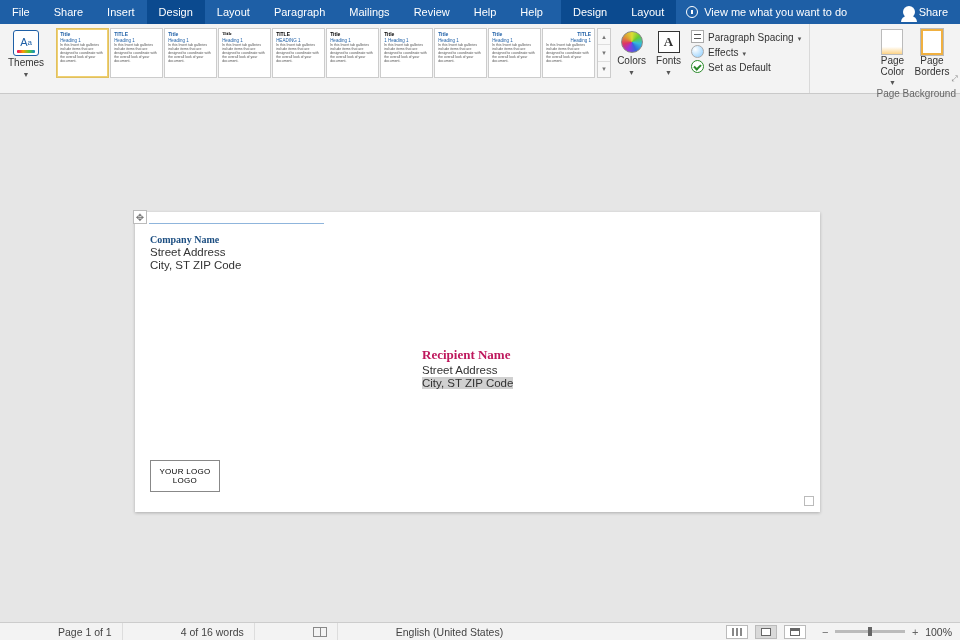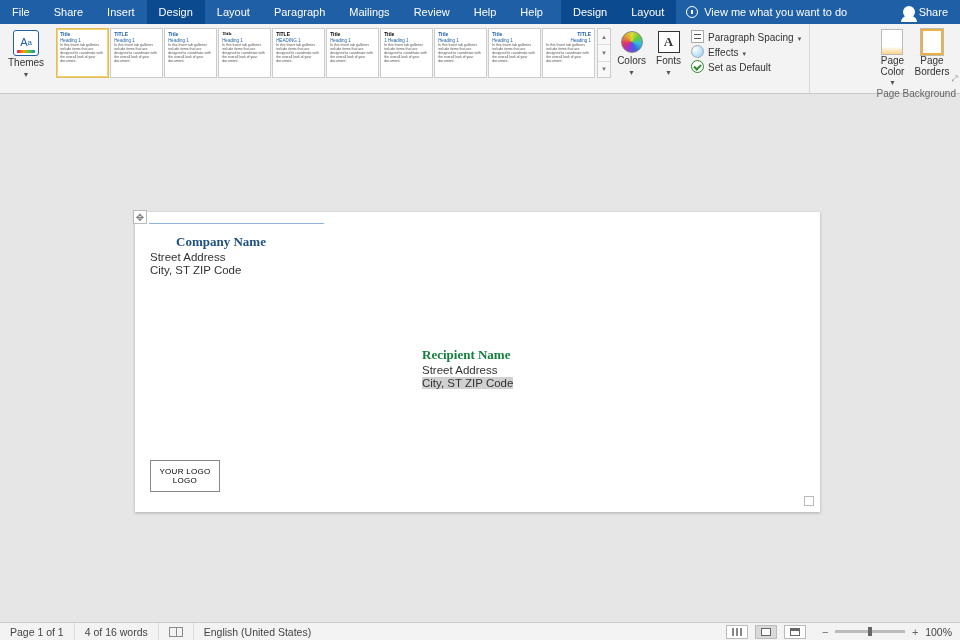--- a/index.html
+++ b/index.html
@@ -61,32 +61,32 @@
   .pb-ico { width:22px; height:26px; background:#fff; border:2px solid #f0b040; box-shadow:0 0 0 1px #bbb; }
 
   .collapse { position:absolute; right:2px; top:50px; font-size:8px; color:#888; }
 
   
   .canvas { position:absolute; left:0; right:0; top:94px; bottom:18px; overflow:auto; }
   .page { position:absolute; left:135px; top:118px; width:685px; height:300px; background:#fff; box-shadow:0 1px 3px rgba(0,0,0,.25); }
   .handle { position:absolute; left:-2px; top:-2px; width:14px; height:14px; border:1px solid #bbb; background:#fff; display:flex; align-items:center; justify-content:center; font-size:10px; color:#777; }
   .sel-line { position:absolute; top:11px; left:14px; width:175px; border-top:1px solid #8fb5dc; }
   .sender { position:absolute; left:15px; top:22px; font-size:12px; color:#1d4f82; }
-  .sender .h { font-family:"Times New Roman",serif; font-weight:bold; font-size:13px;margin-left:26px; }
+  .sender .h { font-family:"Times New Roman",serif; font-weight:bold; font-size:10px; }
   .sender .line { color:#333; font-size:11.5px; margin-top:1px; }
   .recip { position:absolute; left:287px; top:135px; font-size:12px; }
-  .recip .h { font-family:"Times New Roman",serif; font-weight:bold; font-size:13px; color:#15803d; }
+  .recip .h { font-family:"Times New Roman",serif; font-weight:bold; font-size:13px; color:#be185d; }
   .recip .line { color:#333; font-size:11.5px; margin-top:1px; }
   .recip .hl { background:#d0d0d0; }
   .logo-box { position:absolute; left:15px; bottom:20px; width:70px; height:32px; border:1px solid #888; display:flex; align-items:center; justify-content:center; font-size:8px; text-align:center; letter-spacing:.3px; }
   .rs-handle { position:absolute; right:6px; bottom:6px; width:10px; height:10px; border:1px solid #bbb; background:#fff; }
 
   
   .status { position:absolute; left:0; right:0; bottom:0; height:18px; background:#f3f3f3; border-top:1px solid #ccc; display:flex; align-items:center; font-size:10.5px; color:#444; }
-  .status .cell { padding:0 10px; border-right:1px solid #ddd; height:100%; display:flex; align-items:center; gap:5px; }
+  .status .cell { padding:0 10px; border-right:1px solid #ddd; height:100%; display:flex; align-items:center; gap:5px;margin-left:48px; }
   .status .grow { flex:1; }
   .view-btn { width:22px; height:14px; border:1px solid #bbb; margin:0 1px; background:#fff; display:flex; align-items:center; justify-content:center; }
   .view-btn.active { background:#d9d9d9; }
   .view-btn span { display:block; width:10px; height:8px; }
   .zoom { display:flex; align-items:center; gap:4px; padding:0 8px; }
   .zoom .track { width:70px; height:3px; background:#bbb; position:relative; }
   .zoom .thumb { position:absolute; left:33px; top:-3px; width:4px; height:9px; background:#666; }
   .zoom .pm { width:12px; text-align:center; color:#666; font-size:11px; }
 </style>
 </head>

